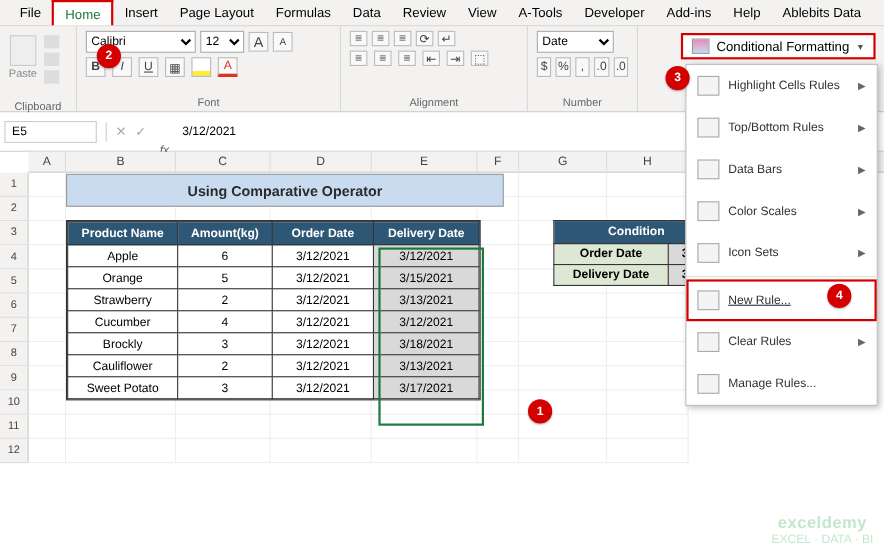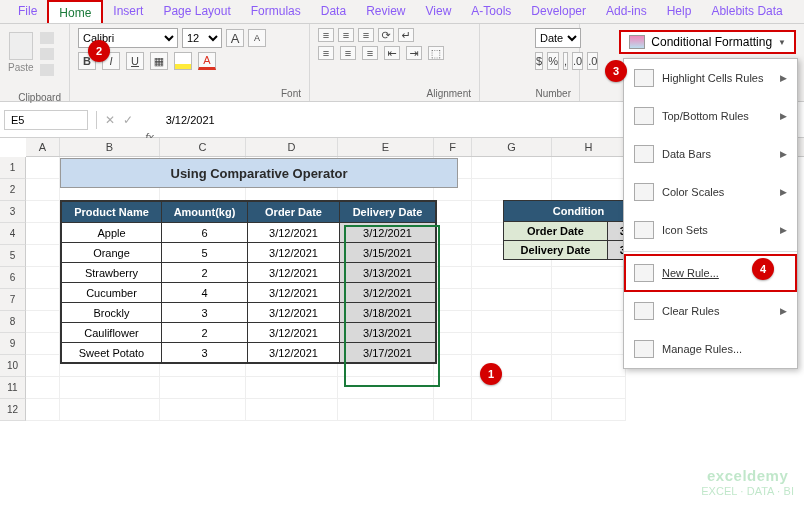--- a/index.html
+++ b/index.html
@@ -1,38 +1,38 @@
 <!DOCTYPE html>
 <html><head>
 <meta charset="utf-8">
 <style>
 * { box-sizing: border-box; margin: 0; padding: 0; font-family: "Segoe UI", sans-serif; }
 body { background: #fff; width: 804px; height: 505px; overflow: hidden; position: relative; font-size: 12px; }
 
 
 .menubar { display: flex; background: #f3f2f1; border-bottom: 1px solid #d0d0d0; height: 24px; align-items: stretch; padding-left: 8px; }
-.menubar .tab { padding: 4px 10px; color: #8b5cf6; cursor: pointer; }
+.menubar .tab { padding: 4px 10px; color: #000000; cursor: pointer; }
 .menubar .tab.active { background: #fff; color: #1a7a3a; border: 2px solid #d40000; border-bottom: none; position: relative; top: 0; }
 
 
 .ribbon { display: flex; background: #f3f2f1; height: 78px; border-bottom: 1px solid #d0d0d0; position: relative; }
 .group { border-right: 1px solid #d8d8d8; padding: 4px 8px 2px 8px; display: flex; flex-direction: column; justify-content: space-between; }
-.group-label { text-align: right; font-size: 10px; color: #666; margin-top: 16px; }
+.group-label { text-align: center; font-size: 10px; color: #666; margin-top: 16px; }
 .group-controls { display: flex; gap: 6px; align-items: center; flex-wrap: wrap; }
 .paste-btn { display: flex; flex-direction: column; align-items: center; color: #888; font-size: 10px; }
 .paste-btn .icon { width: 24px; height: 28px; background: #eee; border: 1px solid #ccc; margin-bottom: 2px; position: relative; }
 .mini-icons { display: flex; flex-direction: column; gap: 4px; padding-top: 4px; }
 .mini-icon { width: 14px; height: 12px; background: #ddd; }
 .font-row { display: flex; gap: 4px; align-items: center; margin-bottom: 4px; }
 .font-row2 { display: flex; gap: 6px; align-items: center; }
 select.font { width: 100px; height: 20px; font-size: 11px; background: #fff; border: 1px solid #aaa; }
 select.size { width: 40px; height: 20px; font-size: 11px; background: #fff; border: 1px solid #aaa; }
 .sq { width: 18px; height: 18px; border: 1px solid #bbb; background: #f9f9f9; display: flex; align-items: center; justify-content: center; font-size: 11px; color: #444; }
 .align-group .sq { width: 16px; height: 14px; }
-.number-row { display: flex; gap: 4px; align-items: flex-end; margin-left: 47px; }
+.number-row { display: flex; gap: 4px; align-items: flex-end; }
 select.numfmt { width: 70px; height: 20px; font-size: 11px; background: #fff; border: 1px solid #aaa; }
 .cf-box { position: absolute; right: 8px; top: 6px; border: 2px solid #d40000; background: #fff; padding: 4px 8px; display: flex; align-items: center; gap: 6px; height: 24px; }
 .cf-box .cf-ic { width: 16px; height: 14px; display:inline-block; background: linear-gradient(to bottom,#e8b,#bde); border:1px solid #999; }
 .tri { font-size: 8px; color: #555; }
 
 
 .badge { position: absolute; width: 22px; height: 22px; background: #d40000; color: #fff; border-radius: 50%; display: flex; align-items: center; justify-content: center; font-size: 11px; font-weight: bold; z-index: 50; box-shadow: 0 1px 2px rgba(0,0,0,0.3); }
 
 
 .cf-menu { position: absolute; right: 6px; top: 58px; width: 175px; background: #fff; border: 1px solid #bbb; box-shadow: 2px 2px 6px rgba(0,0,0,0.25); z-index: 40; }

